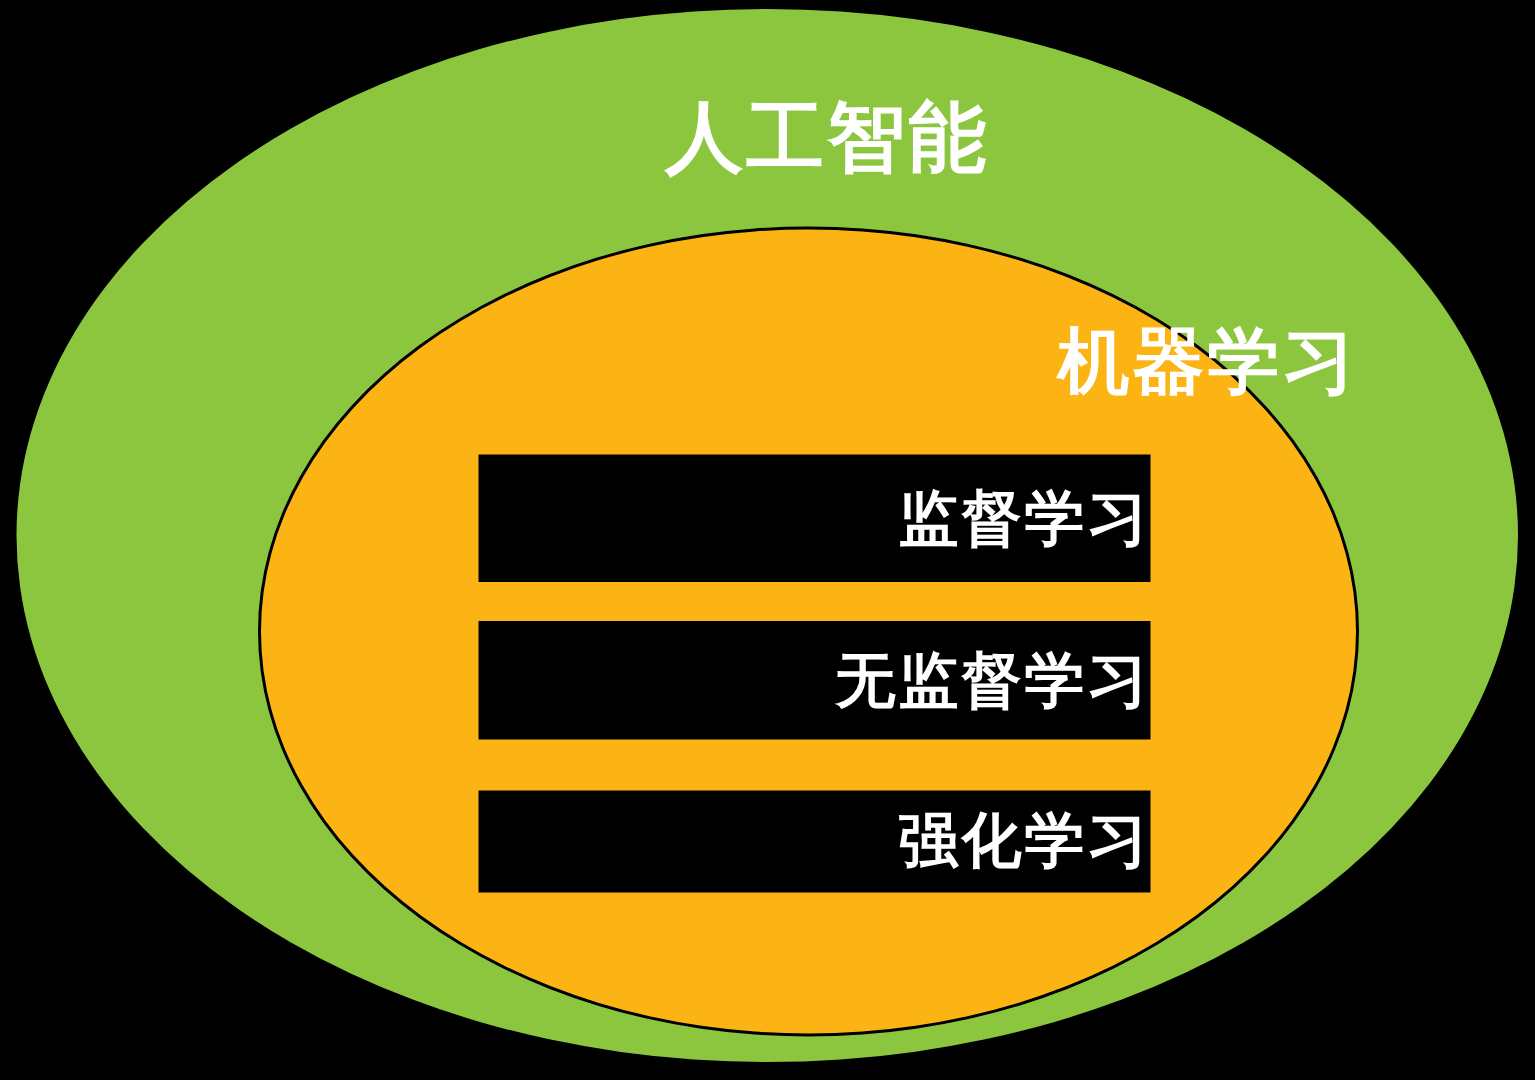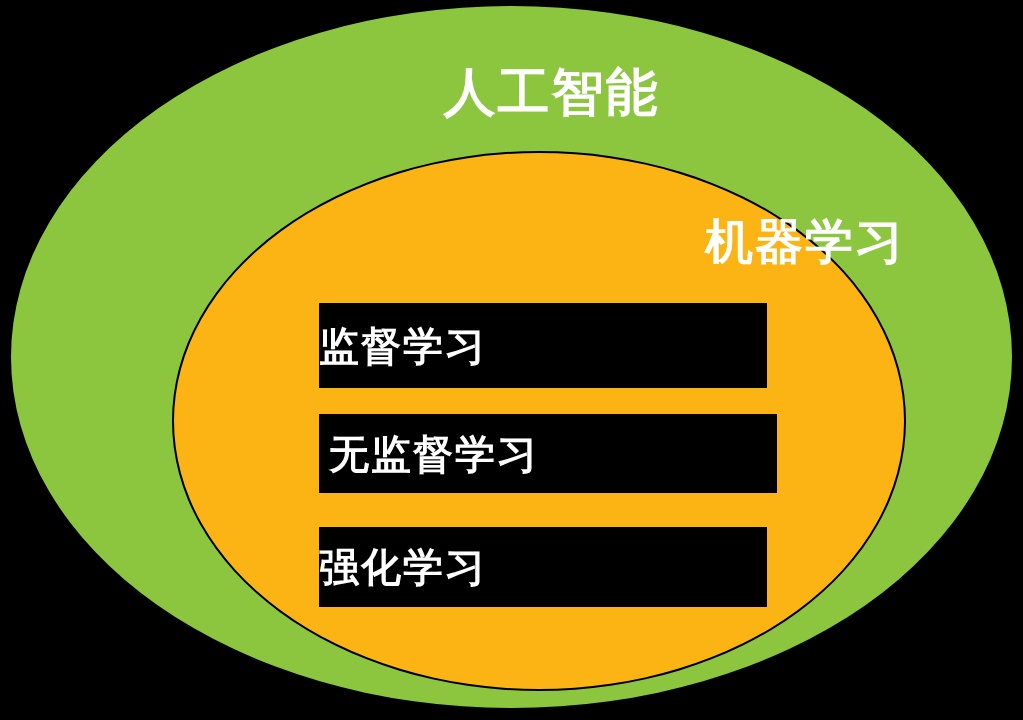--- a/index.html
+++ b/index.html
@@ -55,25 +55,25 @@
     top: 218px;
     font-size: 48px;
     text-align: right;
   }
   .box {
     position: absolute;
     left: 319px;
     width: 448px;
     display: flex;
     align-items: center;
-    justify-content: flex-start;
+    justify-content: flex-end;
   }
   .box-1 { top: 303px; height: 85px; }
-  .box-2 { top: 414px; height: 79px; padding-left: 10px; }
-  .box-3 { top: 527px; height: 80px; }
+  .box-2 { top: 414px; height: 79px; }
+  .box-3 { top: 527px; height: 68px; }
   .box-label {
     color: #fff;
     font-weight: bold;
     font-size: 40px;
     letter-spacing: 2px;
     line-height: 1;
     white-space: nowrap;
   }
 </style>
 </head>

